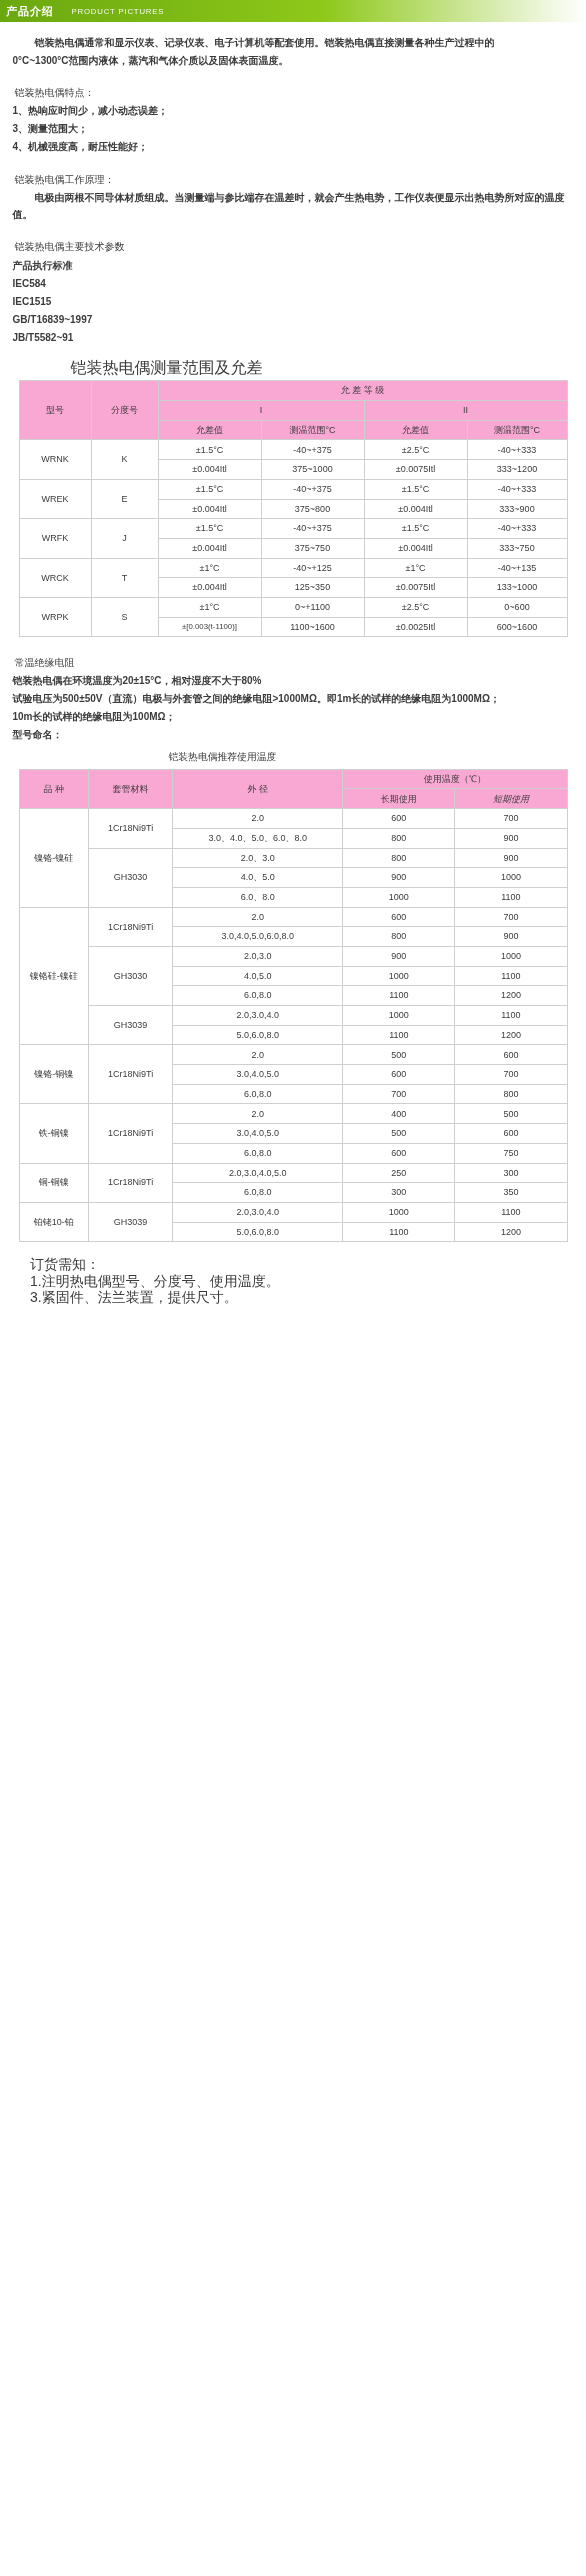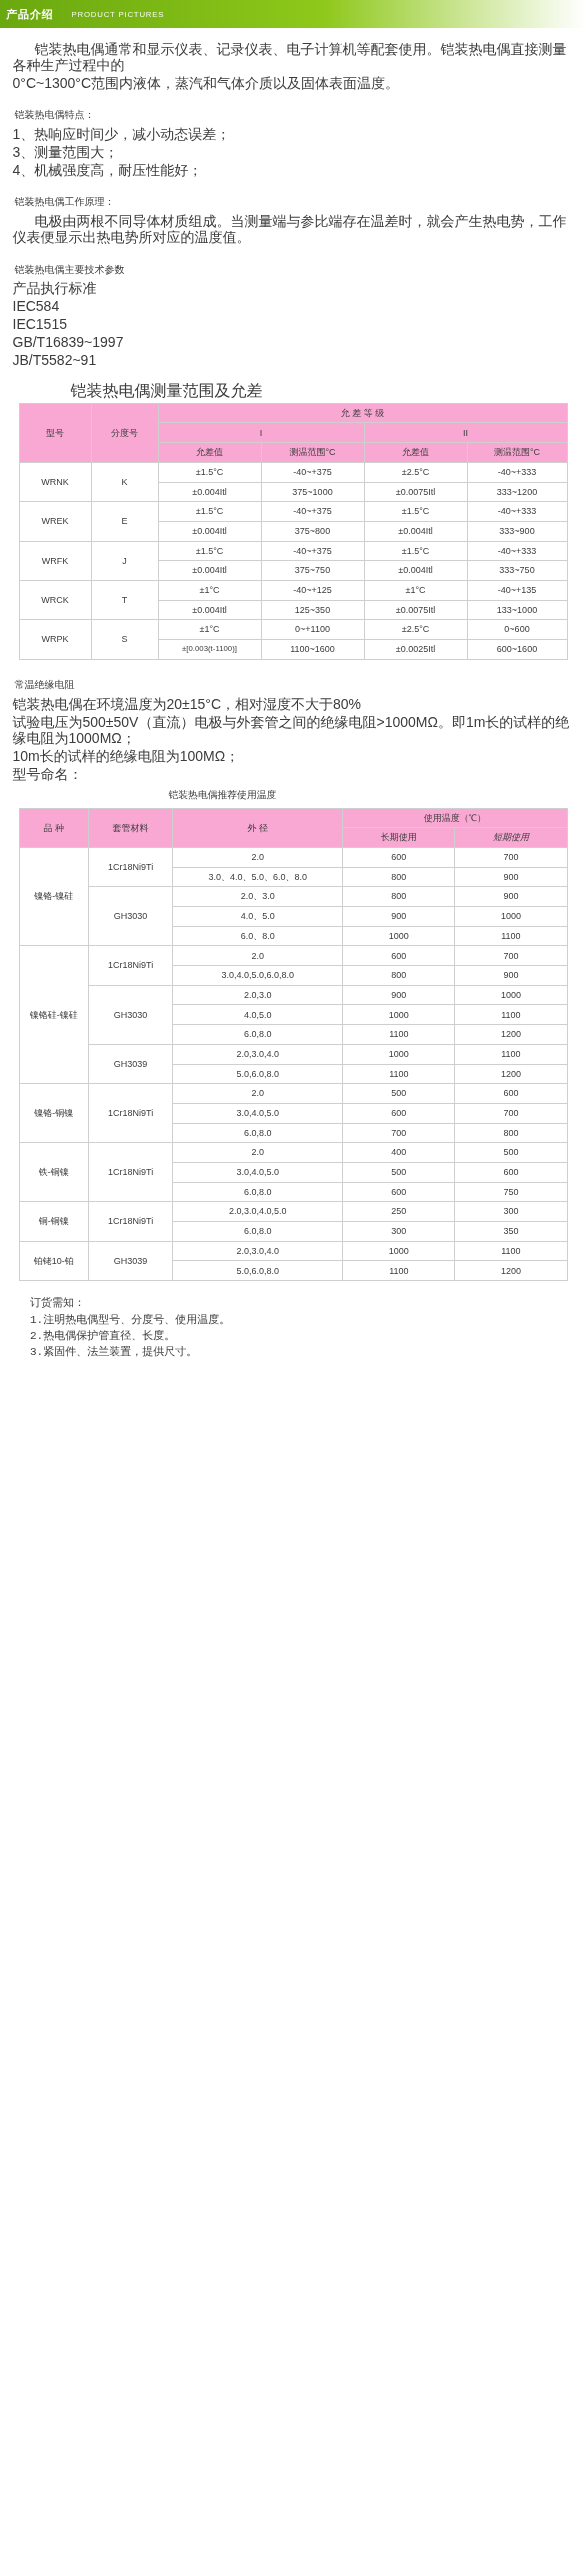--- a/index.html
+++ b/index.html
@@ -13,21 +13,21 @@
     color: #333;
   }
   .page {
     width: 586px;
     position: relative;
     background: #fff;
     padding-bottom: 15.6px;
   }
   
   .banner {
-    height: 28px;
+    height: 22px;
     background: linear-gradient(to right, #6aa80f 0%, #8ec81a 55%, #ffffff 100%);
     display: flex;
     align-items: center;
     padding-left: 6.3px;
     position: relative;
   }
   .banner .cn {
     color: #ffffff;
     font-size: 11px;
     font-weight: bold;
@@ -38,24 +38,25 @@
     font-size: 7.8px;
     margin-left: 18px;
     letter-spacing: 0.8px;
     opacity: .95;
   }
   
   .content {
     padding: 0 12.5px;
   }
   p.para {
-    font-size: 14px;
+    font-size: 10px;
     line-height: 16.4px;
     margin: 0 0 1.6px 0;
     color: #3b3b3b;
+    font-weight: bold;
   }
   p.indent { text-indent: 22px; }
   .gap-sm { height: 9.4px; }
   .gap-md { height: 12.5px; }
   h3.section {
     font-size: 10px;
     line-height: 16.4px;
     margin: 2px;
     font-weight: normal;
     color: #3b3b3b;
@@ -92,24 +93,23 @@
     padding: 3.1px 1.6px;
     font-weight: normal;
     line-height: 12.5px;
   }
   table.grid th { background: #f9a8d4; }
   .tbl-wrap { margin-bottom: 6.3px; }
   .small { font-size: 7.8px; }
   
   .notes {
     padding: 7.8px 12.5px 0 30px;
-    font-size: 11px;
+    font-size: 14px;
     line-height: 16.4px;
     color: #3b3b3b;
-    font-family: Liberation Mono, monospace;
   }
   .notes .nt { margin: 0; }
 </style>
 </head>
 <body>
 
 <div class="page">
 
   <div class="banner">
     <span class="cn">产品介绍</span>
@@ -406,18 +406,17 @@
           <td>1200</td>
         </tr>
 
       </tbody>
     </table>
   </div>
 
   <div class="notes">
     <p class="nt">订货需知：</p>
     <p class="nt">1.注明热电偶型号、分度号、使用温度。</p>
-    <p class="nt">2.热电偶保护管直径、长度。</p>
     <p class="nt">3.紧固件、法兰装置，提供尺寸。</p>
   </div>
 
 </div>
 
 
 </body></html>

